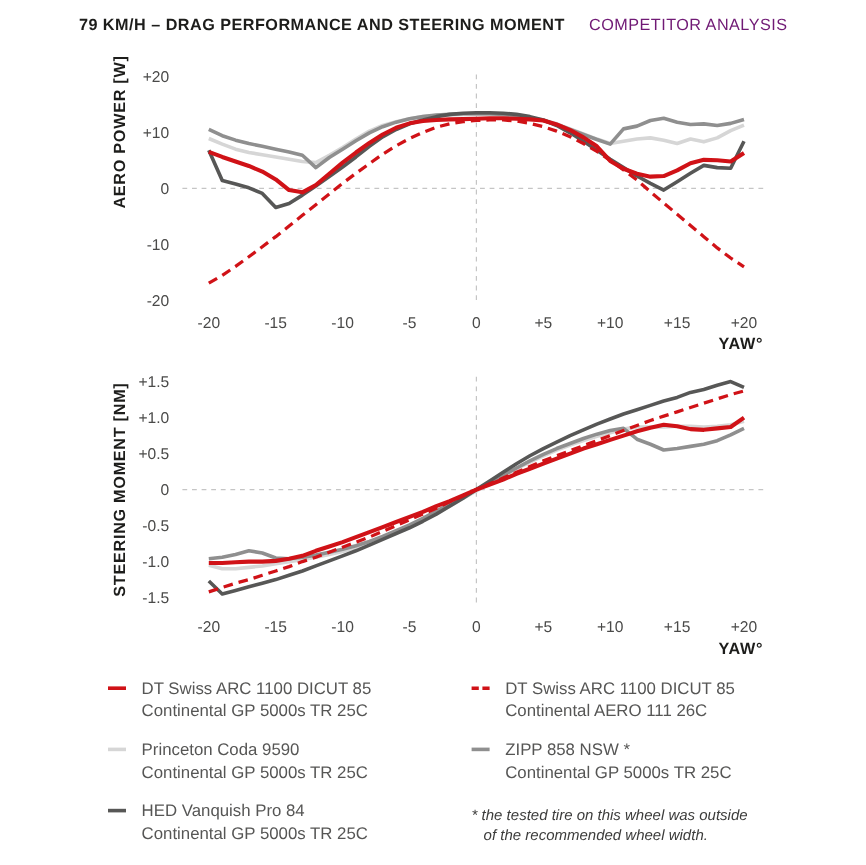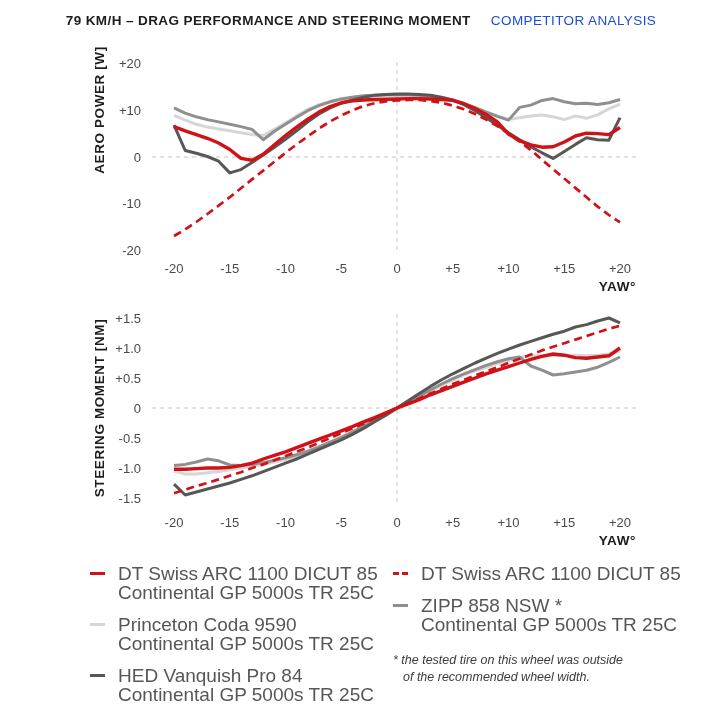--- a/index.html
+++ b/index.html
@@ -1,37 +1,37 @@
 <!DOCTYPE html>
 <html><head>
 <meta charset="utf-8">
 <style>
   html,body{margin:0;padding:0;background:#ffffff;}
   .page{position:relative;width:722px;height:721px;background:#fff;overflow:hidden;
         font-family:"Liberation Sans",sans-serif;}
   .title{position:absolute;top:13px;left:0;width:722px;text-align:center;
          font-size:13.5px;letter-spacing:.4px;white-space:nowrap;}
   .t-strong{font-weight:bold;color:#1d1d1b;}
-  .t-light{color:#1d4ed8;margin-left:16px;}
+  .t-light{color:#701a75;margin-left:16px;}
   #charts{position:absolute;top:0;left:0;}
   #charts .tick{font-family:"Liberation Sans",sans-serif;font-size:13px;fill:#4a4a49;}
   #charts .xt{text-anchor:middle;}
   #charts .yt{text-anchor:end;}
   #charts .axis{font-family:"Liberation Sans",sans-serif;font-size:13.5px;font-weight:bold;
                 fill:#1d1d1b;letter-spacing:.6px;}
   #charts .xlab{text-anchor:end;}
   #charts .ylab{text-anchor:middle;}
   #charts .zero{stroke:#c5c5c5;stroke-width:1;stroke-dasharray:4 4;fill:none;}
   .legend{position:absolute;top:564px;left:0;width:722px;height:157px;}
   .lcol{position:absolute;top:0;display:flex;flex-direction:column;gap:13px;}
   .lcol.left{left:90px;}
   .lcol.right{left:393px;}
   .li{display:flex;gap:13px;}
   .sw{width:15px;height:0;flex:0 0 15px;margin-top:8px;}
-  .lt{font-size:19px;line-height:19px;color:#565655;}
+  .lt{font-size:14px;line-height:19px;color:#565655;}
   .fn{font-size:12.5px;line-height:17px;font-style:italic;color:#3c3c3b;margin-top:5px;}
   .fn-l2{padding-left:10px;}
 </style>
 </head>
 <body>
 
 <div class="page">
 
   <div class="title">
     <span class="t-strong">79 KM/H – DRAG PERFORMANCE AND STEERING MOMENT</span>
@@ -111,20 +111,21 @@
           <div>HED Vanquish Pro 84</div>
           <div>Continental GP 5000s TR 25C</div>
         </div>
       </div>
     </div>
     <div class="lcol right">
       <div class="li">
         <span class="sw" style="border-top: 3px dashed rgb(208, 18, 23);"></span>
         <div class="lt">
           <div>DT Swiss ARC 1100 DICUT 85</div>
+          <div>Continental AERO 111 26C</div>
         </div>
       </div>
       <div class="li">
         <span class="sw" style="border-top: 3px solid rgb(143, 143, 143);"></span>
         <div class="lt">
           <div>ZIPP 858 NSW *</div>
           <div>Continental GP 5000s TR 25C</div>
         </div>
       </div>
       <div class="fn">

